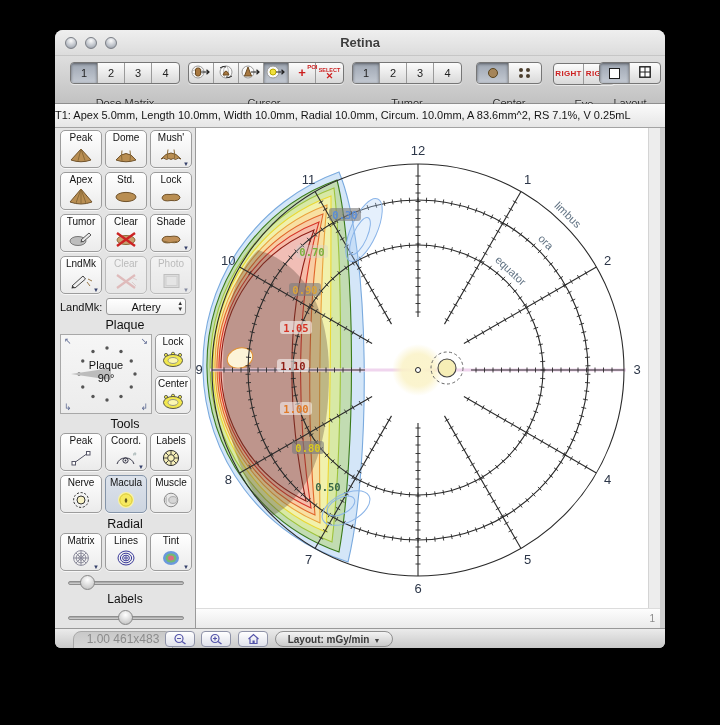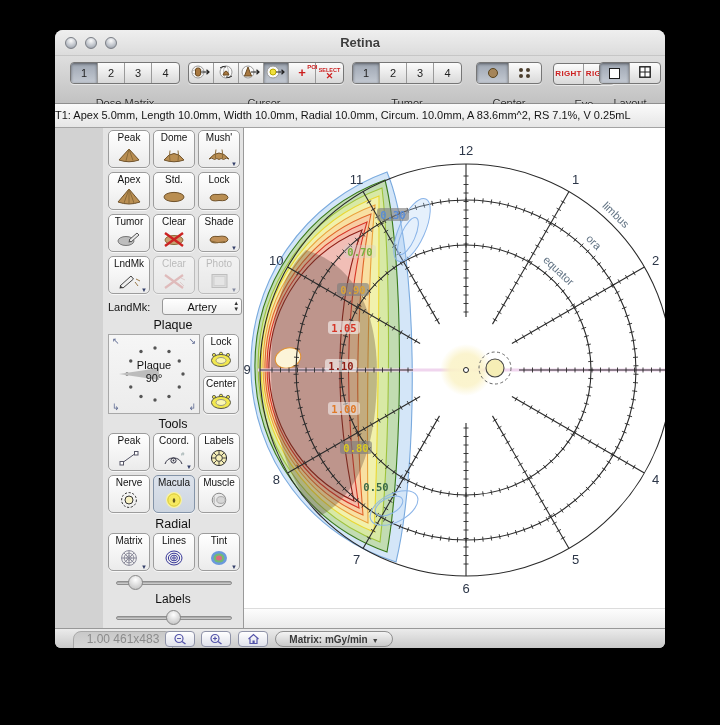--- a/index.html
+++ b/index.html
@@ -43,35 +43,35 @@
   .dot-grid { display:grid; grid-template-columns:5px 5px; grid-gap:2px; }
   .dot-grid i { width:4px; height:4px; border-radius:50%; background:#4a3d2c; }
   .en-circle { width:10px; height:10px; border-radius:50%; background:#a5855a; border:1px solid #59451f; }
 
   
   .infobar { position:absolute; left:0; top:74px; width:100%; height:24px;
     background:linear-gradient(#fbfbfb,#e6e6e6); border-bottom:1px solid #a3a3a3;
     font-size:11px; color:#141414; line-height:23px; white-space:nowrap; }
 
   
-  .content { position:absolute; left:0; top:98px; width:100%; height:500px; background:#e6e6e6;margin-left:48px; }
+  .content { position:absolute; left:0; top:98px; width:100%; height:500px; background:#e6e6e6; }
   .sidebar { position:absolute; left:0; top:0; width:141px; height:500px;
     background:#e4e4e4; border-right:1px solid #9a9a9a; padding:2px 0 0 5px; }
   .srow { display:flex; gap:3px; margin-bottom:4px; }
   .sbtn { position:relative; width:42px; height:38px; border:1px solid #9c9c9c; border-radius:5px;
     background:linear-gradient(#ffffff,#ebebeb); box-shadow:0 1px 0 rgba(255,255,255,.7);
     display:flex; flex-direction:column; align-items:center; }
   .sbtn.sel { background:linear-gradient(#dde3ec,#cdd5e0); border-color:#8494a8; }
   .sbtn.dis { opacity:.55; }
   .sbtn .sl { font-size:10px; color:#111; margin-top:1px; }
   .sbtn.dis .sl { color:#999; }
   .sbtn .ico { flex:1; display:flex; align-items:center; justify-content:center; }
   .caret { position:absolute; right:2px; bottom:0; font-size:6px; color:#35406a; }
   .shead { text-align:center; font-size:12.5px; color:#101010; margin:3px 0 2px; width:130px; }
-  .lmrow { display:flex; align-items:center; gap:12px; margin:2px 0 3px; }
+  .lmrow { display:flex; align-items:center; gap:4px; margin:2px 0 3px; }
   .lmlabel { font-size:11px; color:#111; }
   .combo { position:relative; width:80px; height:17px; border:1px solid #989898; border-radius:3px;
     background:linear-gradient(#fff,#efefef); font-size:11px; color:#111;
     display:flex; align-items:center; justify-content:center; }
   .stepper { position:absolute; right:2px; top:1px; display:flex; flex-direction:column;
     line-height:6px; font-size:6px; color:#333; }
   .plq-wrap { display:flex; gap:3px; }
   .dial { position:relative; width:92px; height:80px; border:1px solid #a8a8a8;
     background:linear-gradient(#f6f6f6,#ececec); }
   .dial-corner { position:absolute; font-size:9px; color:#5f6b93; }
@@ -1118,18 +1118,18 @@
             <path d="M5 5.5 H9 M7 3.5 V7.5" stroke="#5555aa" stroke-width="1.2"></path>
           </svg>
     </div>
     <div class="sbtn2" style="left:183px">
       <svg width="13" height="12" viewBox="0 0 13 12">
             <path d="M1.5 6 L6.5 1.5 L11.5 6 M3 5.5 V10.5 H10 V5.5" fill="none" stroke="#5555aa" stroke-width="1.2"></path>
             <rect x="5.5" y="7.5" width="2.2" height="3" fill="#5555aa"></rect>
           </svg>
     </div>
     <div class="sdrop">
-      <span>Matrix: mGy/min</span><span class="dArrow">▼</span>
+      <span>Layout: mGy/min</span><span class="dArrow">▼</span>
     </div>
   </div>
 
  </div>
 </div>
 
 </body></html>

